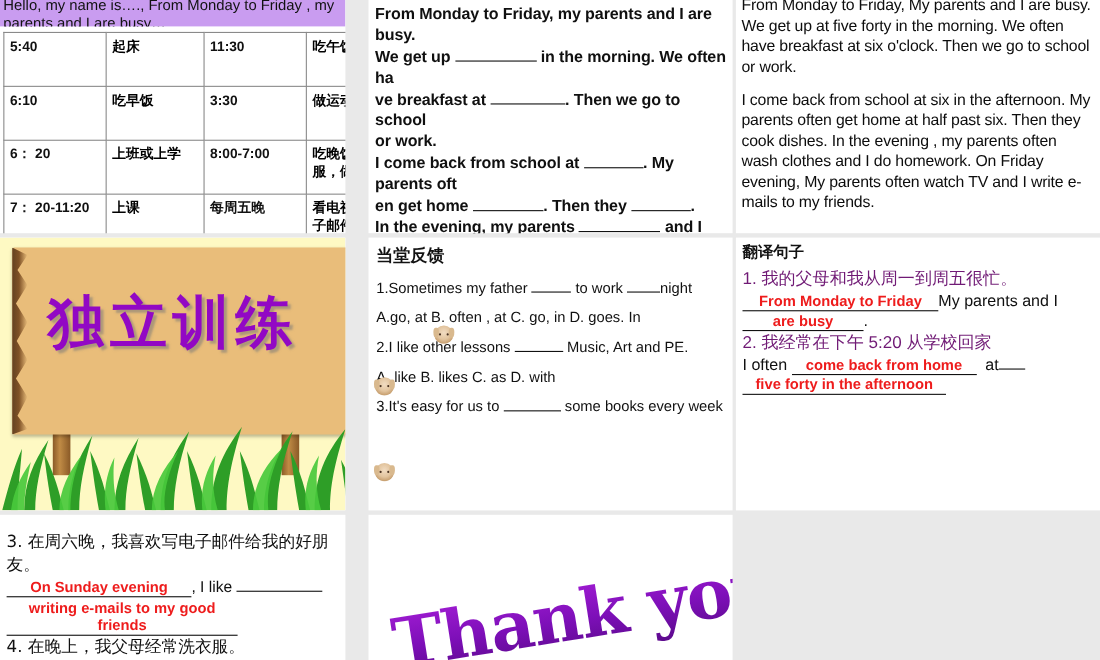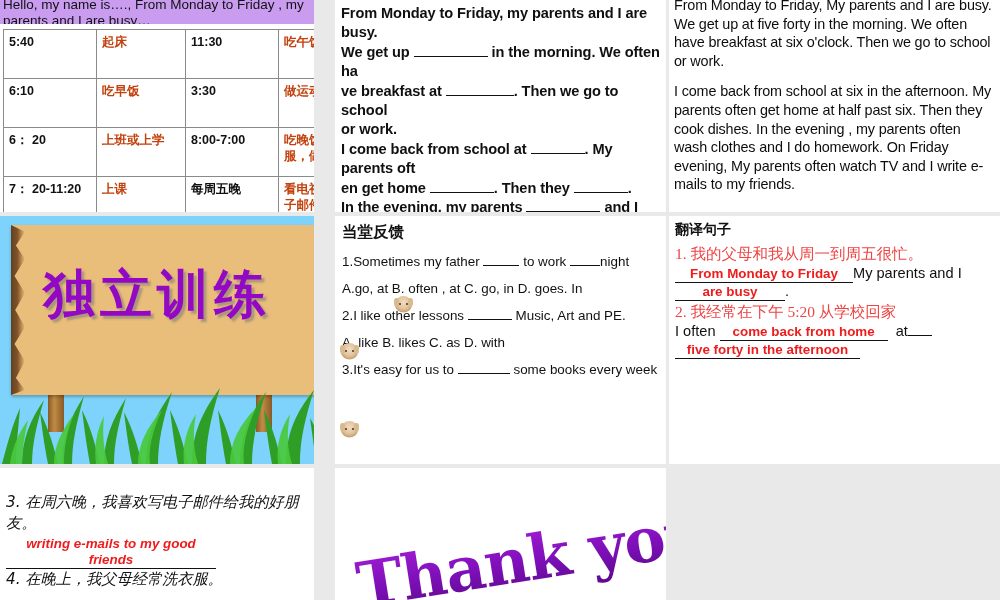--- a/index.html
+++ b/index.html
@@ -50,21 +50,21 @@
   table.timetable td{
     border:1px solid #8a8a8a;
     font-size:12.5px;
     padding:4px 5px;
     vertical-align:top;
     line-height:16px;
     font-weight:bold;
     height:40px;
   }
   td.t-time{width:82px;color:#111;}
-  td.t-act{width:78px;color:#c2410c;}
+  td.t-act{width:78px;color:#000000;}
   .tall{height:52px;}
 
   
   .fillbox{
     padding:4px 6px 0 6px;
     font-size:14.6px;
     line-height:19.4px;
     font-weight:bold;
     color:#101010;
     letter-spacing:-0.1px;
@@ -79,21 +79,21 @@
     font-size:14.4px;
     line-height:18.6px;
     color:#0d0d0d;
     letter-spacing:-0.15px;
     margin-top:-4px;
   }
   .textbox p{margin:0 0 12px 0;}
 
   
   .woodslide{padding:0;}
-  .wood-wrap{position:absolute;inset:0;background:#7dd3fc;}
+  .wood-wrap{position:absolute;inset:0;background:#fef9c3;}
   .board{
     position:absolute;
     left:11px;top:9px;width:308px;height:170px;
     background:
       repeating-linear-gradient(180deg,
         rgba(255,255,255,.30) 0px,
         rgba(255,255,255,.0) 3px,
         rgba(160,100,30,.10) 7px,
         rgba(255,255,255,.0) 12px),
       linear-gradient(180deg,#efc98e 0%,#e8bb78 12%,#f3d5a4 26%,#e3b26b 44%,
@@ -150,36 +150,36 @@
   }
   .dog:before{left:-1px;} .dog:after{right:-1px;}
   .dog i{position:absolute;left:4px;top:7px;width:9px;height:5px;}
   .dog i:before,.dog i:after{content:"";position:absolute;top:0;width:2px;height:2px;border-radius:50%;background:#4a3322;}
   .dog i:before{left:0;} .dog i:after{right:0;}
 
   
   .tr{padding:5px 5px 0 6px;position:relative;}
   .tr h3{margin:0 0 4px 0;font-size:14px;font-weight:bold;color:#121212;
          font-family:"DejaVu Sans","Liberation Sans",sans-serif;}
-  .tr .cn{font-size:15.5px;line-height:21px;color:#ef4444;margin:0 0 1px 0;
-          font-family:Liberation Serif, serif;}
+  .tr .cn{font-size:15.5px;line-height:21px;color:#701a75;margin:0 0 1px 0;
+          font-family:Liberation Sans, sans-serif;}
   .tr .en{font-size:14.6px;line-height:17px;color:#101010;margin:0;position:relative;}
   .redfill{
     color:#ee1c1c;font-weight:bold;font-size:13.4px;
     border-bottom:1.6px solid #111;display:inline-block;text-align:center;
   }
   .rf-1{width:178px;}
   .rf-2{width:110px;}
   .rf-3{width:168px;}
   .rf-4{width:185px;}
   .plainline{border-bottom:1.6px solid #111;display:inline-block;}
   .pl-s{width:24px;}
 
   
-  .tr2{padding:24px 6px 0 6px;font-style:italic;}
+  .tr2{padding:14px 6px 0 6px;}
   .tr2 .cn{font-size:15.2px;line-height:21px;color:#101010;margin:0;
            font-family:"DejaVu Sans","Liberation Sans",sans-serif;}
   .tr2 .en{font-size:14.2px;line-height:16px;color:#101010;margin:2px 0 0 0;}
 
   
   .thanks{
     position:absolute;
     left:28px;bottom:-22px;
     transform:rotate(-9deg);
     font-family:"DejaVu Serif","Liberation Serif",serif;
@@ -330,20 +330,23 @@
       <p class="en">
         <span class="redfill rf-4">five forty in the afternoon</span>
       </p>
     </div>
   </div>
 
   <div class="slide c0 r2">
     <div class="tr2">
       <p class="cn">3. 在周六晚，我喜欢写电子邮件给我的好朋友。</p>
       <p class="en">
+        <span class="redfill" style="width:168px">On Sunday evening</span><span>, I like</span> <span class="plainline" style="width:78px"></span>
+      </p>
+      <p class="en">
         <span class="redfill" style="width:210px">writing e-mails to my good friends</span>
       </p>
       <p class="cn">4. 在晚上，我父母经常洗衣服。</p>
     </div>
   </div>
 
   <div class="slide c1 r2">
     <div class="thanks">Thank you!</div>
   </div>
 

